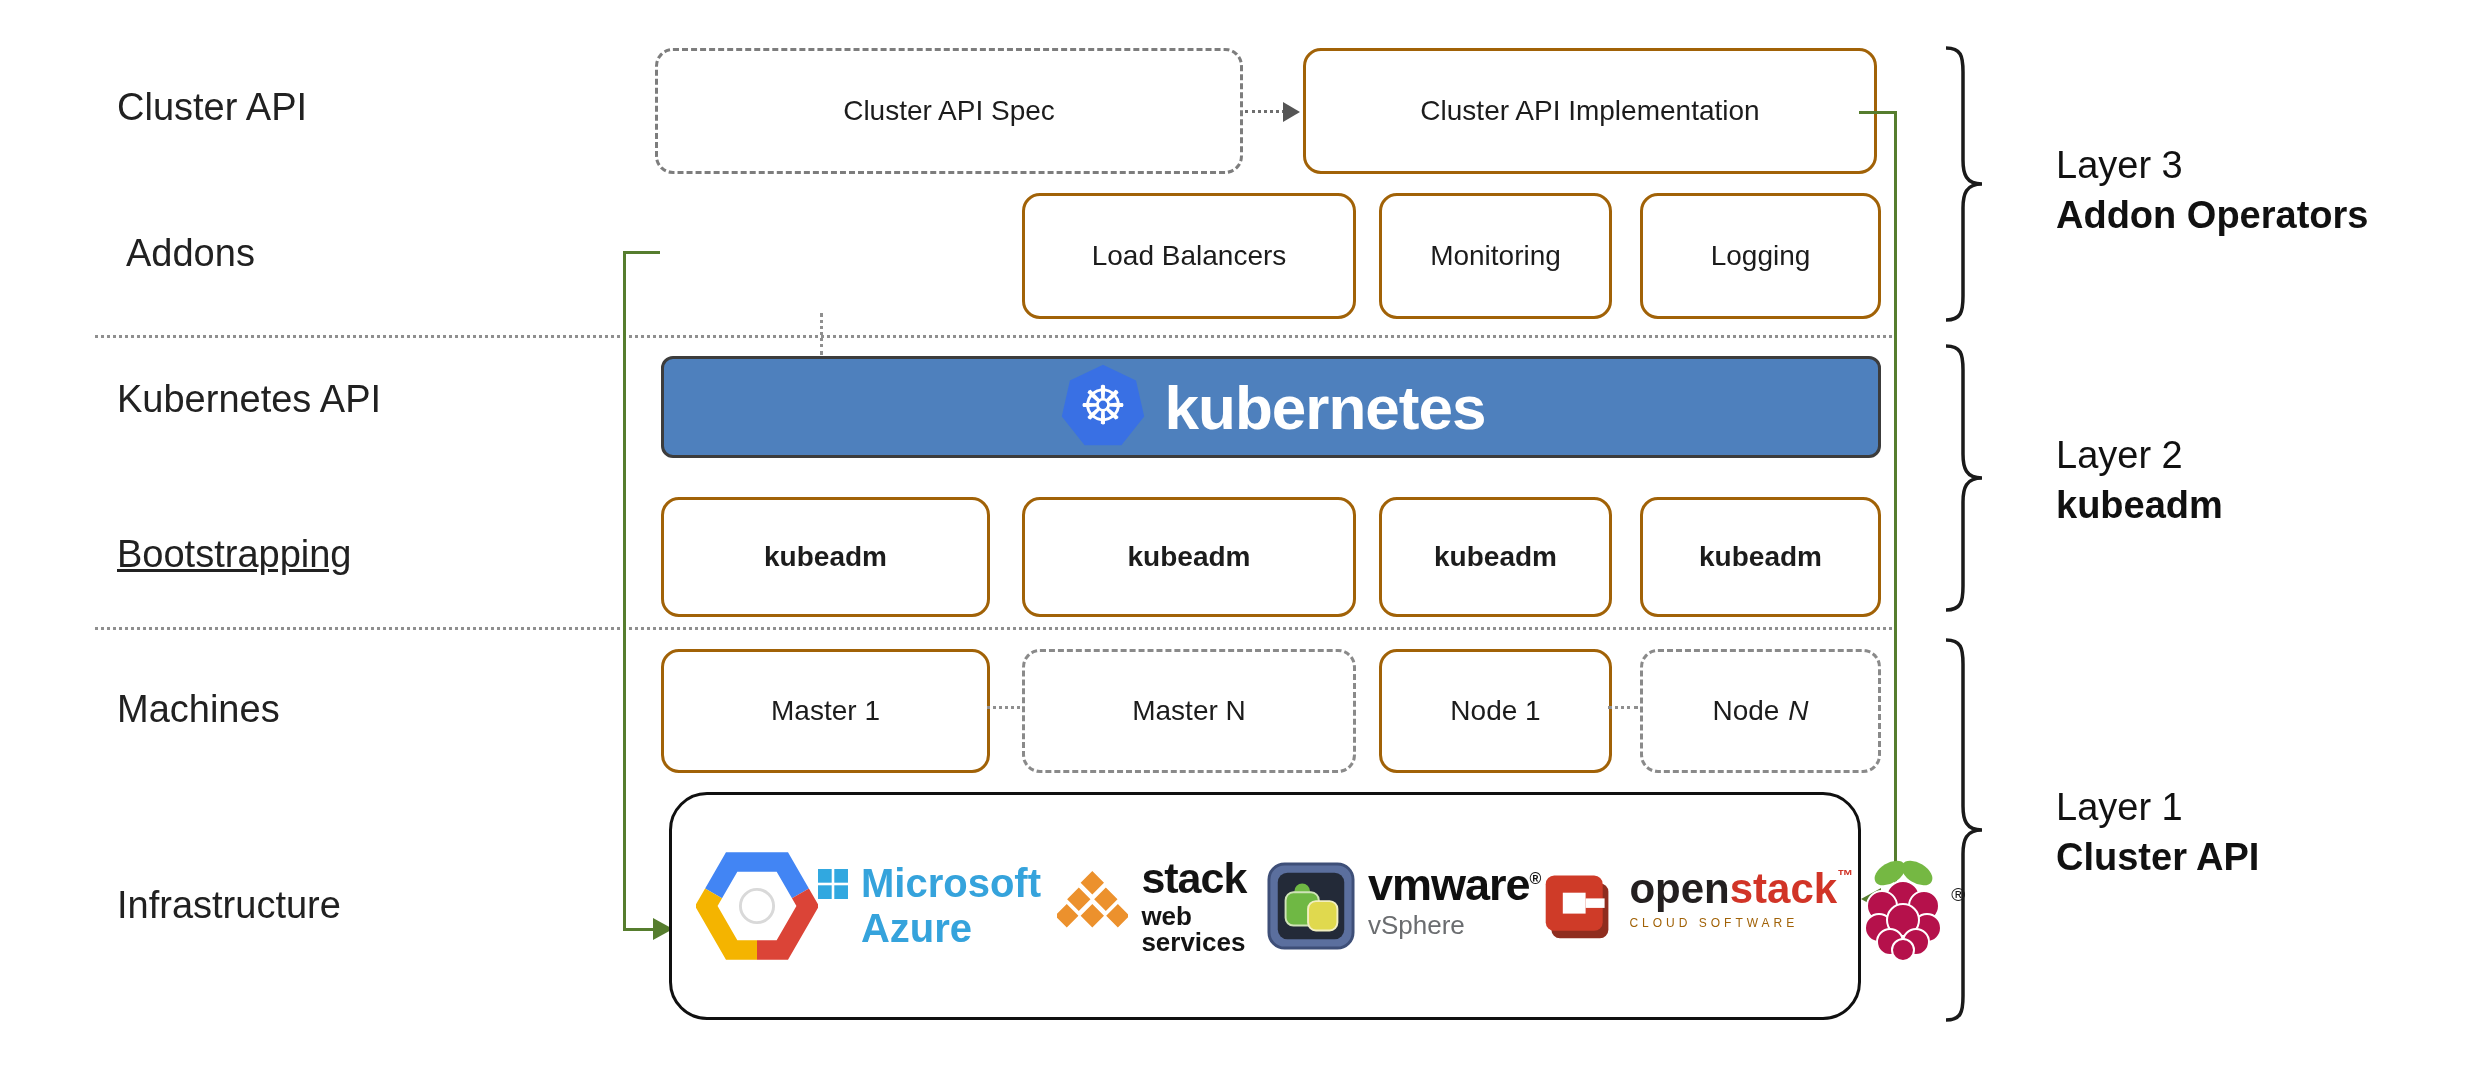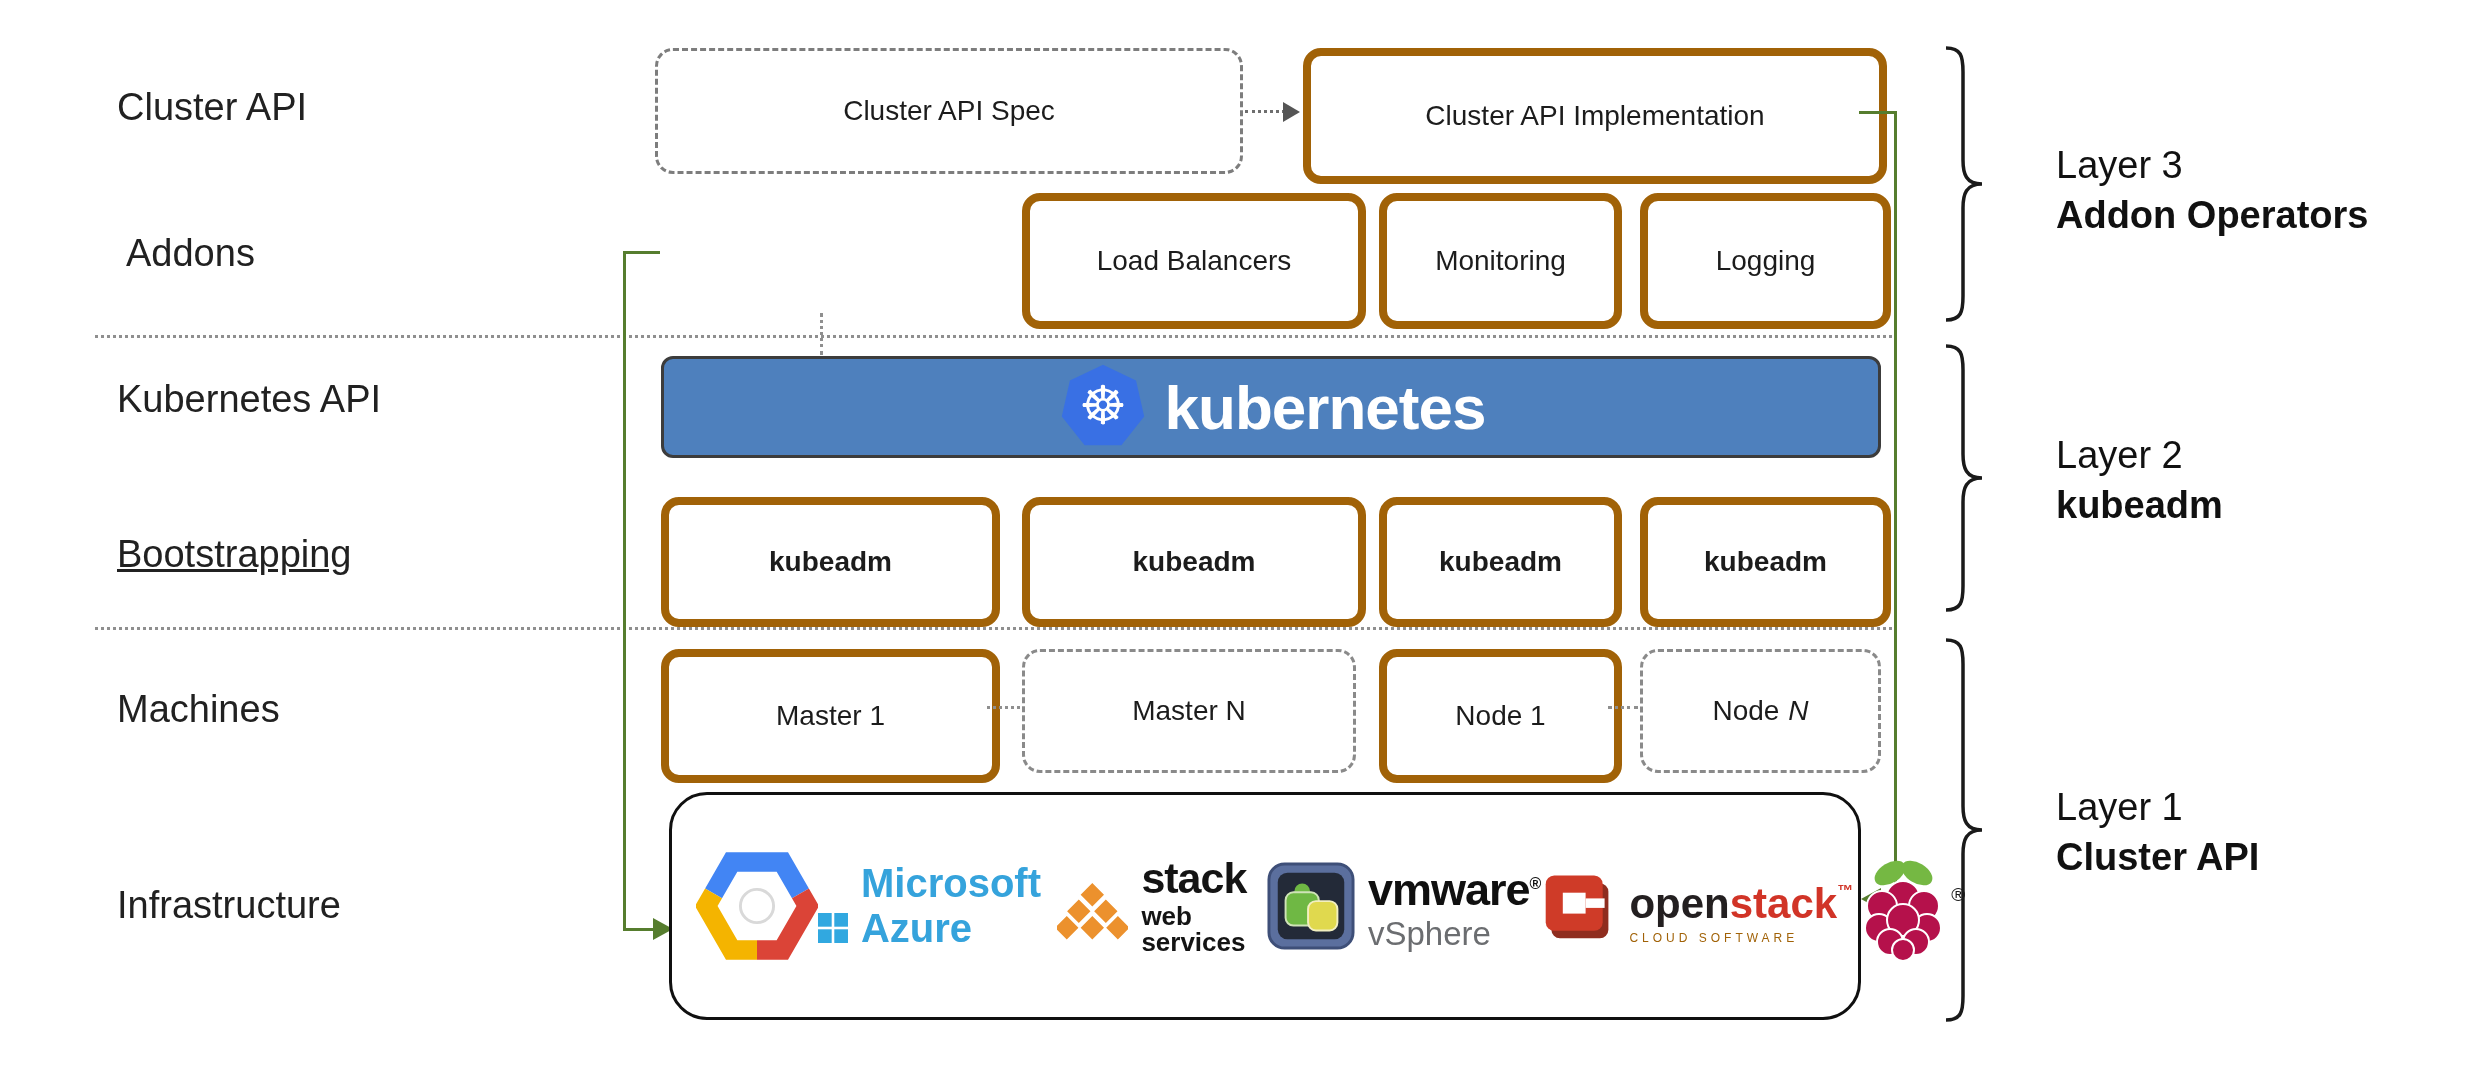--- a/index.html
+++ b/index.html
@@ -2,21 +2,21 @@
 <html><head>
 <meta charset="utf-8">
 <style>
   html,body{margin:0;padding:0;background:#fff;}
   #canvas{
     position:relative;width:2490px;height:1076px;background:#ffffff;
     font-family:"Liberation Sans",sans-serif;color:#202124;overflow:hidden;
   }
   .rowlabel{position:absolute;font-size:38px;color:#212121;white-space:nowrap;}
   .box{
-    position:absolute;border:8px solid #a16207;border-radius:18px;background:#fff;
+    position:absolute;border:3px solid #a16207;border-radius:18px;background:#fff;
     display:flex;align-items:center;justify-content:center;
     font-size:28px;color:#1c1c1c;white-space:nowrap;
   }
   .box.dashedbox{border:3px dashed #7d7d7d;}
   .box.machine-dashed{border:3px dashed #8a8a8a;}
   .bold{font-weight:bold;}
   .nn{font-style:italic;margin-left:9px;}
   .dot-h{position:absolute;height:0;border-top:3px dotted #8f8f8f;}
   .dot-v{position:absolute;width:0;border-left:3px dotted #8f8f8f;}
   .gl-h{position:absolute;height:3px;background:#567d2e;}
@@ -31,28 +31,28 @@
   }
   .k8sword{font-size:62px;font-weight:700;color:#fff;letter-spacing:-1px;}
   .brace{position:absolute;}
   .layerlab{position:absolute;font-size:38px;line-height:50px;color:#111;white-space:nowrap;}
   .layerlab .l2{font-weight:bold;}
   .infra{
     position:absolute;left:669px;top:792px;width:1192px;height:228px;
     border:3px solid #101010;border-radius:38px;background:#fff;
     display:flex;align-items:center;justify-content:space-evenly;padding:0 24px;box-sizing:border-box;
   }
-  .logo{display:flex;align-items:flex-end;gap:13px;}
+  .logo{display:flex;align-items:flex-start;gap:13px;}
   .azure-text{font-size:40px;font-weight:600;color:#35a3dc;}
   .aws-col{display:flex;flex-direction:column;line-height:1;}
   .aws-amazon{font-size:43px;font-weight:800;color:#141414;letter-spacing:-1px;}
   .aws-web{font-size:26px;font-weight:600;color:#141414;margin-top:3px;}
   .vm-col{display:flex;flex-direction:column;line-height:1;}
   .vm-name{font-size:45px;font-weight:800;color:#101010;letter-spacing:-1px;}
-  .vm-sub{font-size:33px;font-weight:300;color:#6b6d70;margin-top:5px;}
+  .vm-sub{font-size:26px;font-weight:300;color:#6b6d70;margin-top:5px;}
   .os-col{display:flex;flex-direction:column;line-height:1;}
   .os-line{font-size:42px;font-weight:600;}
   .os-open{color:#231f20;}
   .os-stack{color:#d13427;}
   .os-tm{font-size:16px;color:#d13427;vertical-align:top;}
   .os-sub{font-size:12px;color:#a16207;letter-spacing:4px;margin-top:7px;}
   .raspi{position:relative;}
   .raspi-reg{position:absolute;right:-12px;top:34px;font-size:19px;color:#1a1a1a;}
 </style>
 </head>

